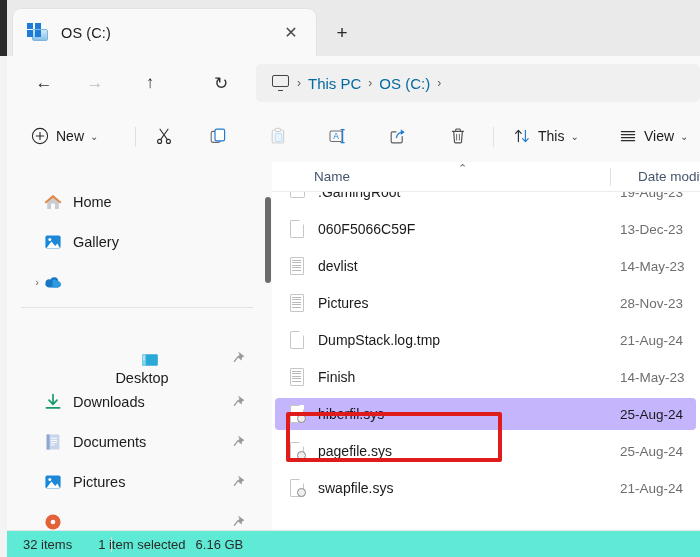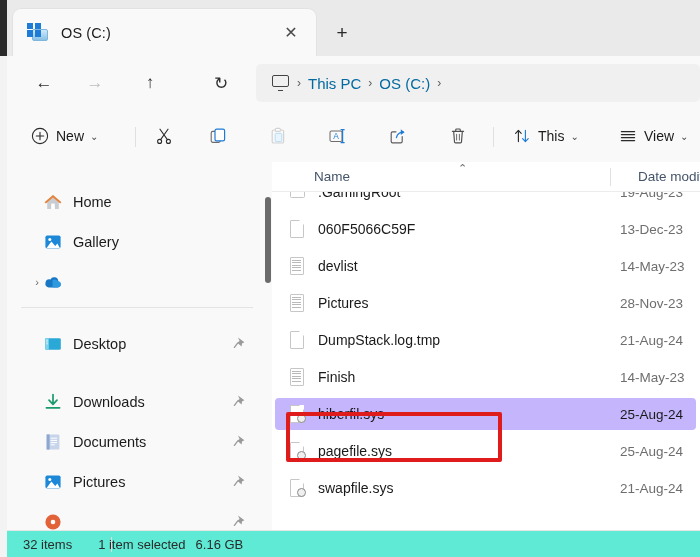--- a/index.html
+++ b/index.html
@@ -404,21 +404,21 @@
         <svg width="20" height="20" viewBox="0 0 20 20">
           <path d="M5.6 15.4 h9.3 a3 3 0 0 0 .4 -5.95 A4.2 4.2 0 0 0 7.4 7.4 a3.6 3.6 0 0 0 -1.8 8 Z" fill="#1877c4"></path>
           <path d="M9.5 15.4 h5.4 a3 3 0 0 0 .4 -5.95 A4.2 4.2 0 0 0 9.5 8.2 Z" fill="#2d9ae0"></path>
         </svg>
       </span>
       <span class="side-label"></span>
     </div>
 
     <div class="side-sep" style="top:145px;"></div>
 
-    <div class="side-item" style="top:167px;">
+    <div class="side-item" style="top:188px;flex-direction:column;">
       <span class="side-ico">
         <svg width="20" height="20" viewBox="0 0 20 20">
           <rect x="2.2" y="4.2" width="15.6" height="11.6" rx="1.4" fill="#2aa8d6"></rect>
           <rect x="2.2" y="4.2" width="3.6" height="11.6" fill="#7fd3ea"></rect>
           <path d="M3.3 6.2 h1.4 M3.3 8 h1.4 M3.3 9.8 h1.4" stroke="#ffffff" stroke-width=".9"></path>
         </svg>
       </span>
       <span class="side-label">Desktop</span>
       <span class="pin">
         <svg width="14" height="16" viewBox="0 0 14 16">

